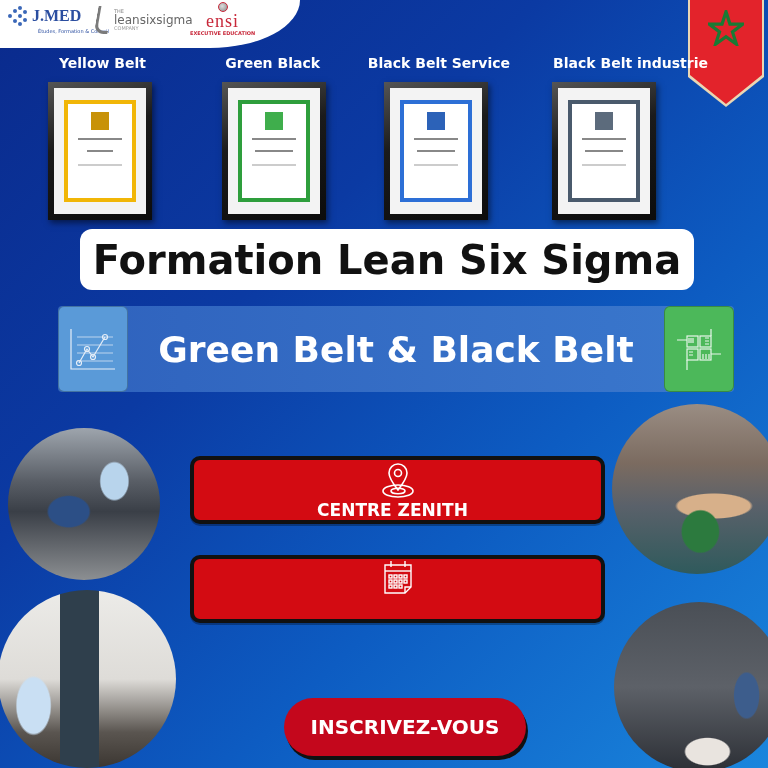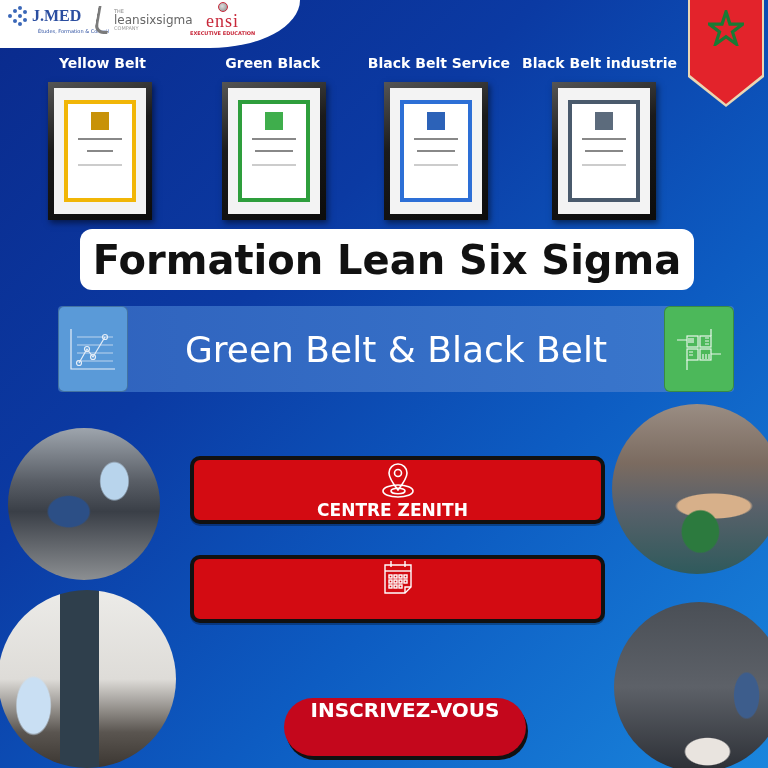--- a/index.html
+++ b/index.html
@@ -68,21 +68,21 @@
     display: flex; align-items: center; justify-content: center;
   }
   .headline-box span { font-size: 40px; font-weight: bold; color: #111; }
 
   .sub-band {
     left: 58px; top: 306px; width: 676px; height: 86px;
     background: linear-gradient(90deg, #2f62bd 0%, #3a78cd 100%);
     border-radius: 4px;
     display: flex; align-items: center; justify-content: center;
   }
-  .sub-band span { font-size: 36px; font-weight: normal; color: #fff; }
+  .sub-band span { font-size: 36px; font-weight: bold; color: #fff; }
   .icon-tile {
     top: 306px; width: 70px; height: 86px; border-radius: 6px;
     display: flex; align-items: center; justify-content: center;
     border: 1px solid rgba(0,0,0,0.25);
   }
   .tile-chart { left: 58px; background: #5a9ad8; }
   .tile-hands { left: 664px; background: #4cb85a; }
 
   
   .photo { border-radius: 50%; overflow: hidden; }
@@ -120,21 +120,21 @@
   .box-location { top: 456px; height: 68px; }
   .box-date { top: 555px; height: 68px; }
   .info-icon { width: 52px; display: flex; justify-content: center; }
   .info-text { flex: 1; text-align: center; color: #fff; font-weight: bold; font-size: 17px; line-height: 20px; padding-right: 10px; }
 
   
   .cta {
     left: 284px; top: 698px; width: 242px; height: 58px;
     background: #c4071c;
     border-radius: 29px;
-    display: flex; align-items: flex-start; justify-content: center;
+    display: flex; align-items: center; justify-content: center;
     box-shadow: 2px 4px 0 #111;
   }
   .cta span { color: #fff; font-weight: bold; font-size: 20px; }
 </style>
 </head>
 <body>
 
 <div class="abs logo-strip"></div>
 
 <div class="abs logo logo-jmed">
@@ -170,21 +170,21 @@
 <div class="abs flag-border"></div>
 <div class="abs flag">
   <svg width="36" height="36" viewBox="0 0 100 100">
     <polygon points="50,5 61,39 97,39 68,61 79,95 50,74 21,95 32,61 3,39 39,39" fill="none" stroke="#1a7a34" stroke-width="9" stroke-linejoin="miter"></polygon>
   </svg>
 </div>
 
 <div class="abs cert-title" style="left:48px;width:98px">Yellow Belt</div>
 <div class="abs cert-title" style="left:222px;width:98px">Green Black</div>
 <div class="abs cert-title" style="left:364px;width:146px">Black Belt Service</div>
-<div class="abs cert-title" style="left:521px;width:156px">Black Belt industrie</div>
+<div class="abs cert-title" style="left:552px;width:156px">Black Belt industrie</div>
 
 <div class="abs cert-frame" style="left:48px">
   <div class="cert-mat">
       <div class="cert-paper" style="background:#f1b607">
         <div class="cert-inner">
     <div class="cert-badge" style="background:#c89208"></div>
     <div class="cert-line" style="top:34px;width:70%"></div>
     <div class="cert-line" style="top:46px;width:40%;left:30%"></div>
     <div class="cert-line" style="top:60px;width:70%;background:#ccc"></div>
   </div>

